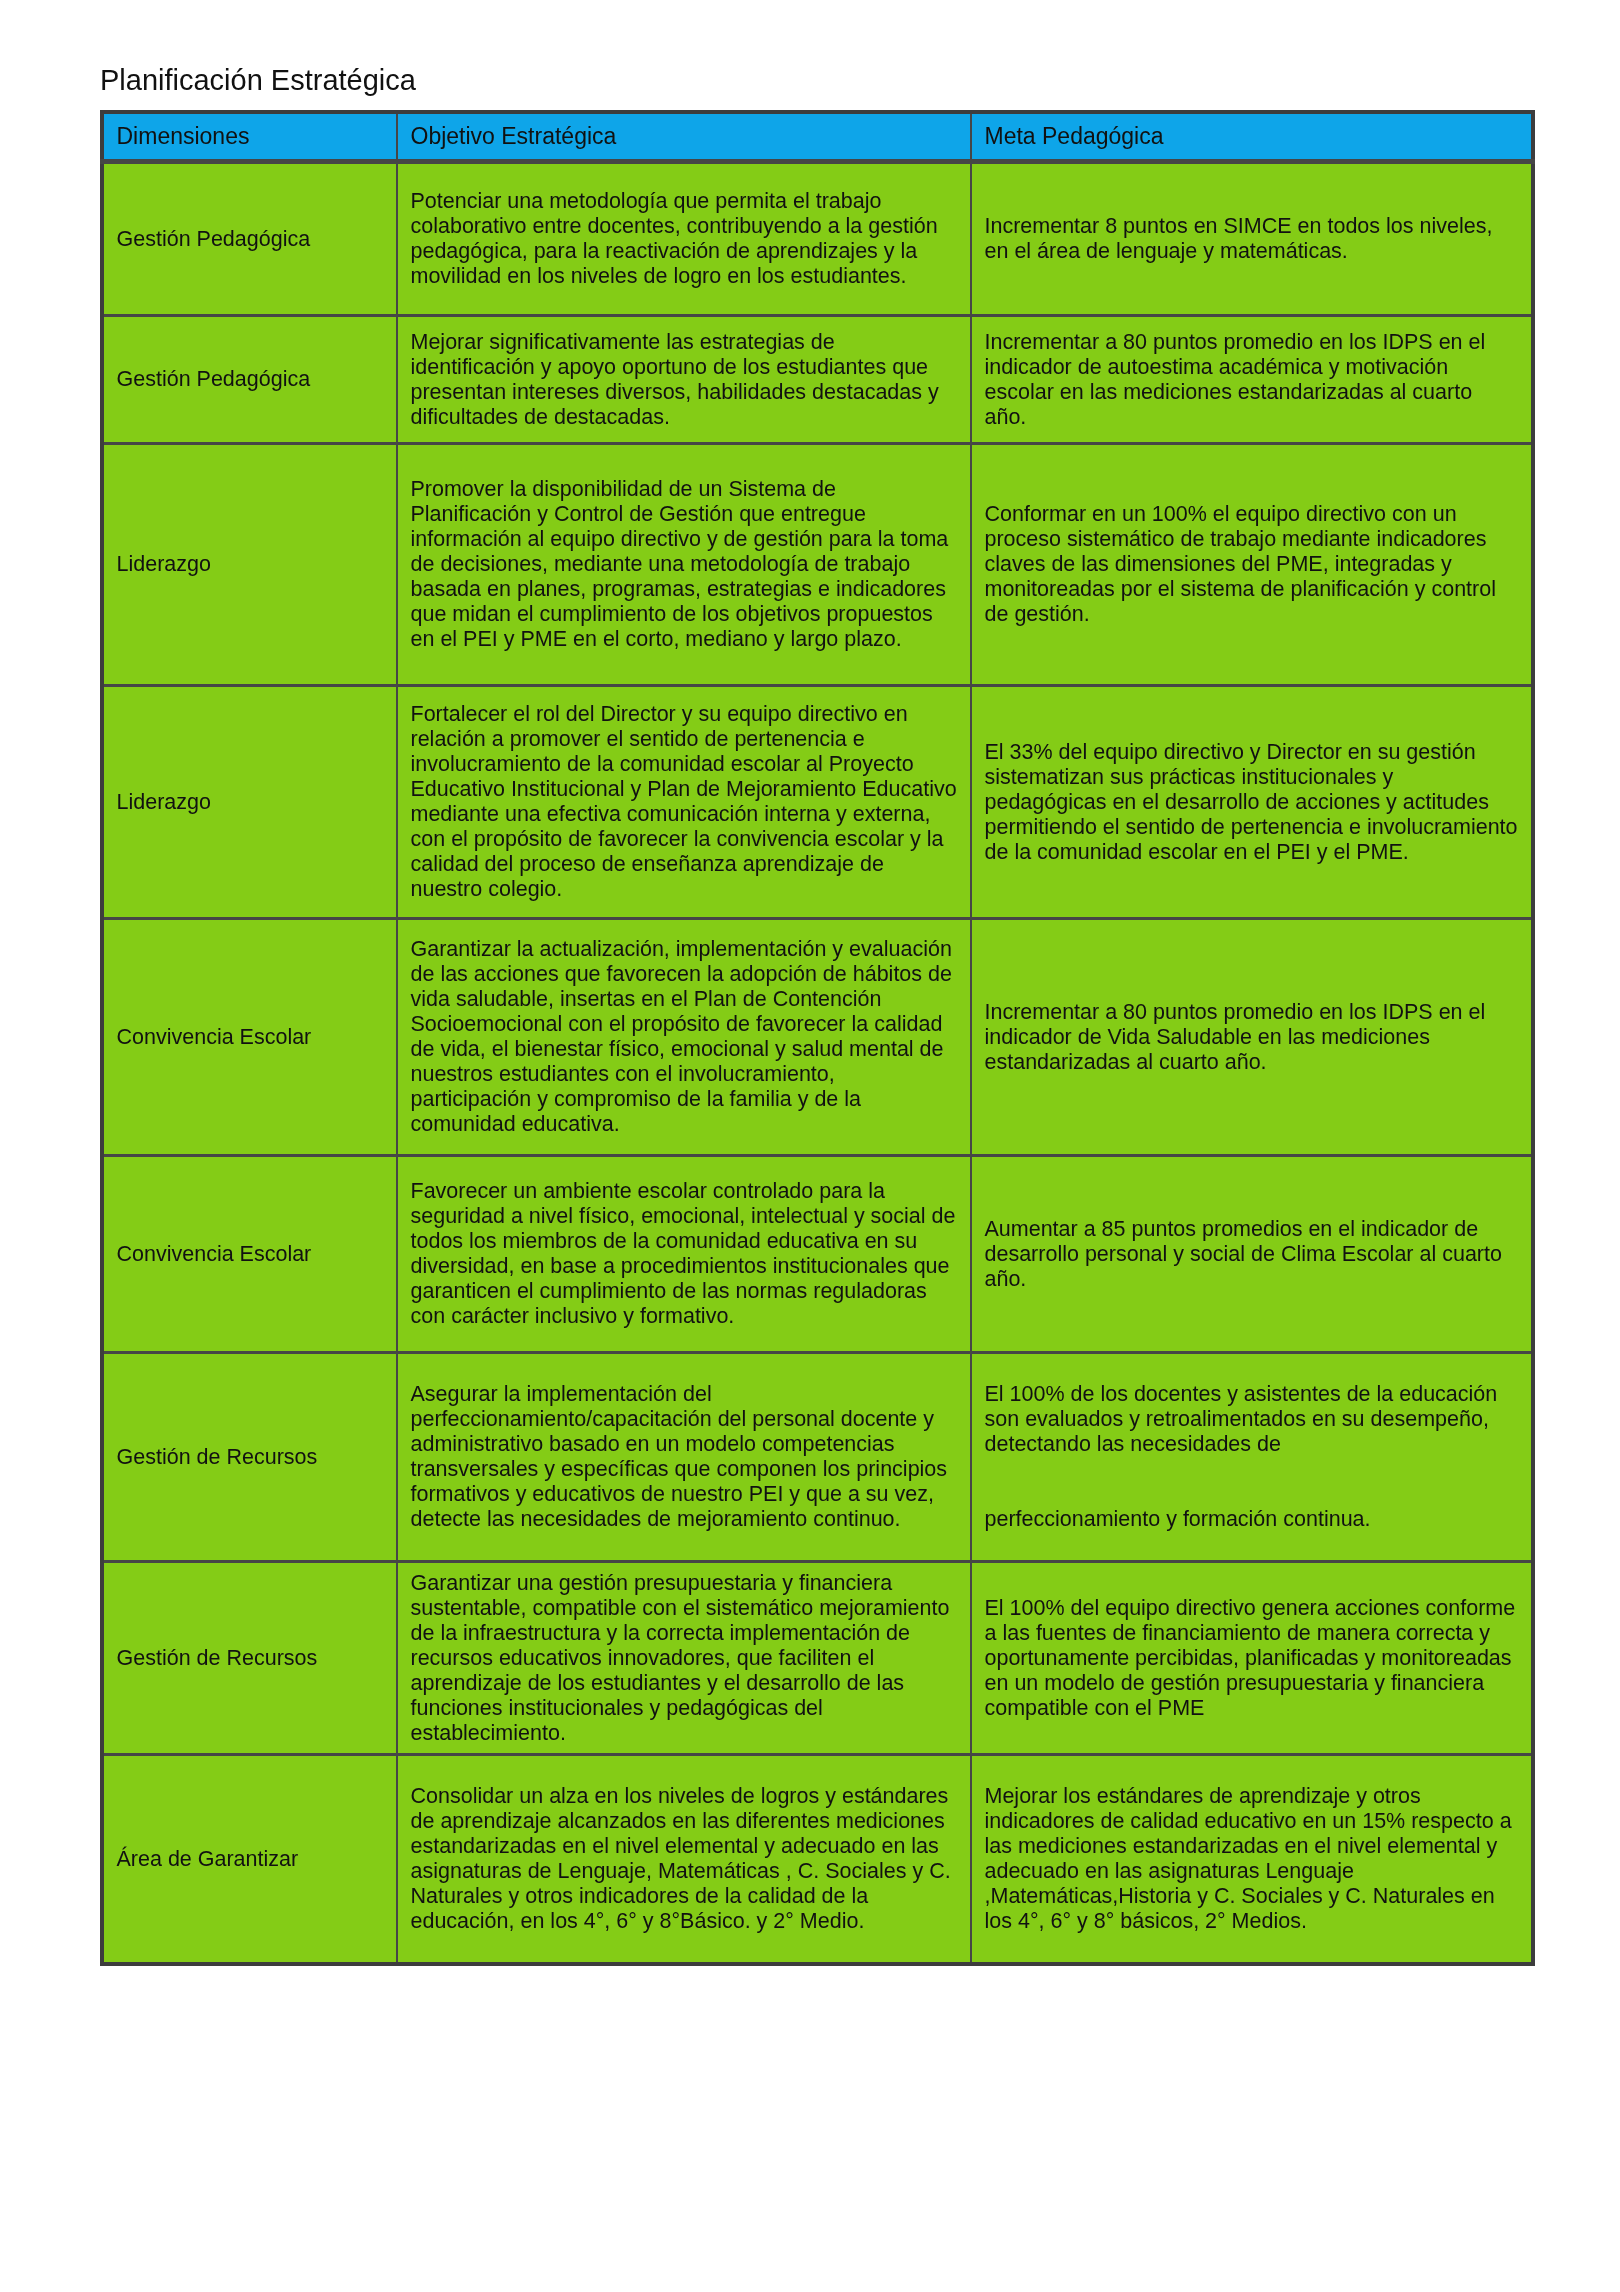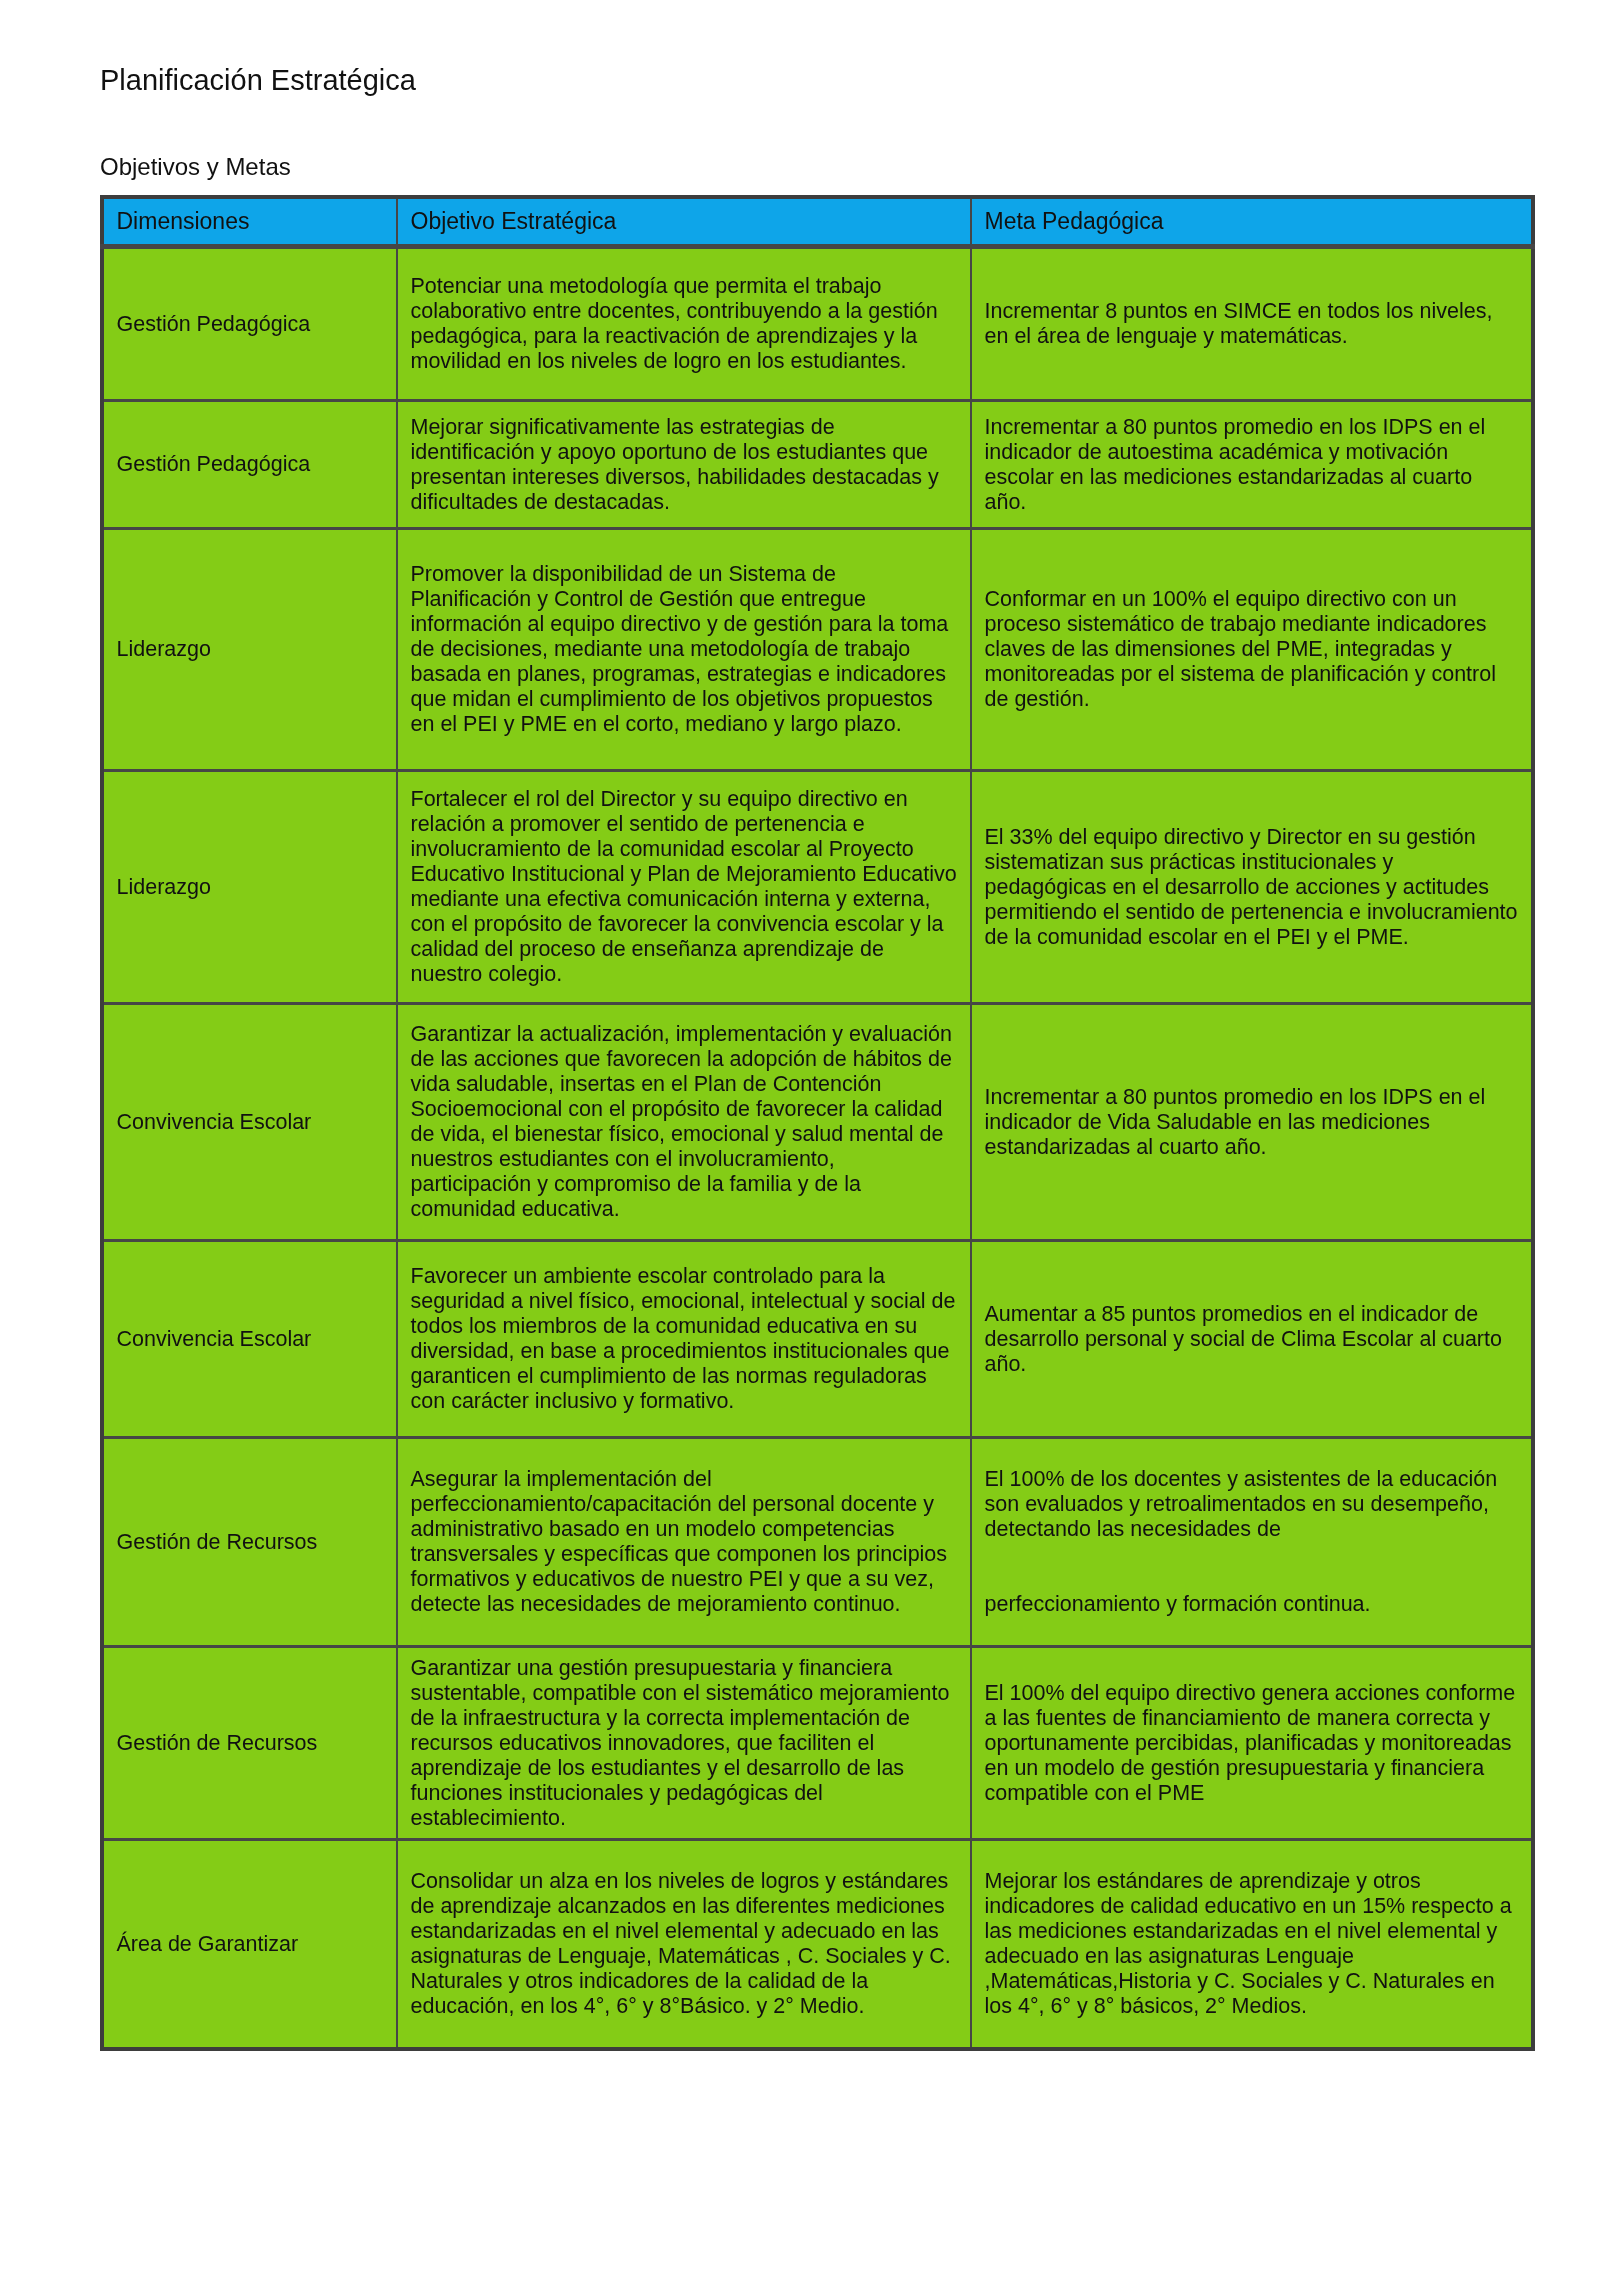--- a/index.html
+++ b/index.html
@@ -67,21 +67,20 @@
     padding-top: 23px;
   }
 </style>
 </head>
 <body>
 
 <div class="page">
 
   <h1 class="doc-title">Planificación Estratégica</h1>
 
-  <h2 class="section-heading">Objetivos y Metas</h2>
 
   <table class="grid">
     <colgroup>
       <col style="width:295px">
       <col style="width:574px">
       <col style="width:562px">
     </colgroup>
     <thead>
       <tr style="height:47px">
         <th>Dimensiones</th>

